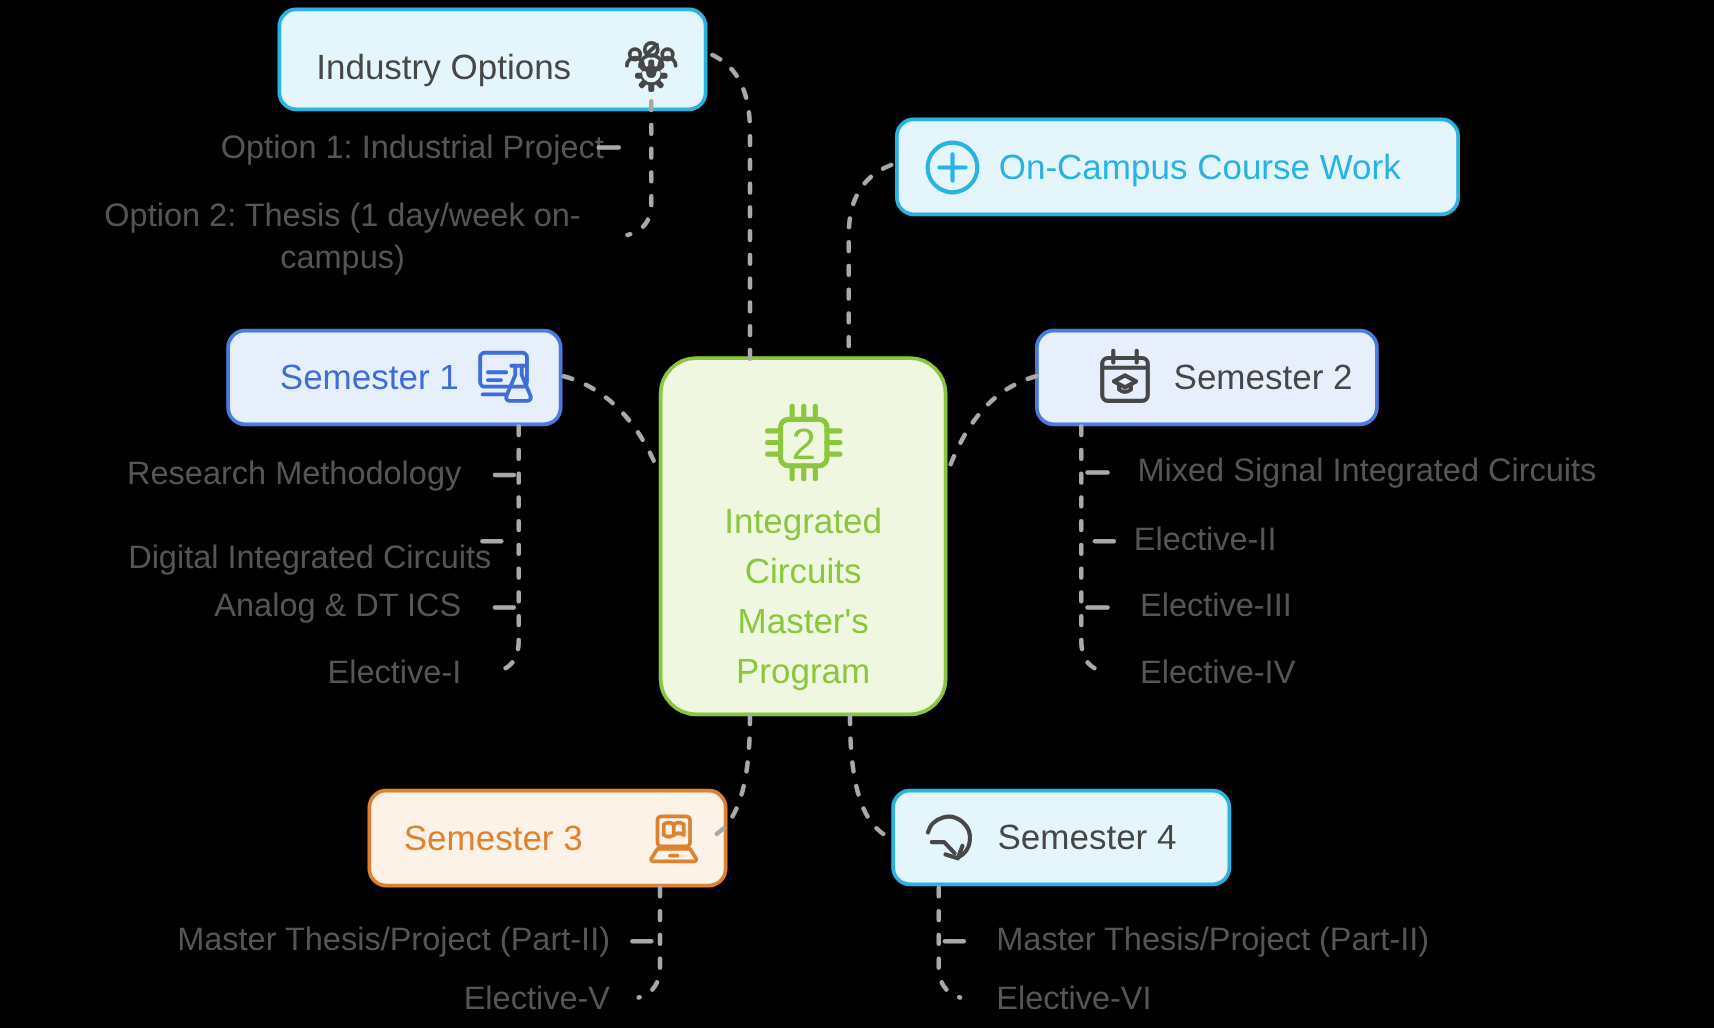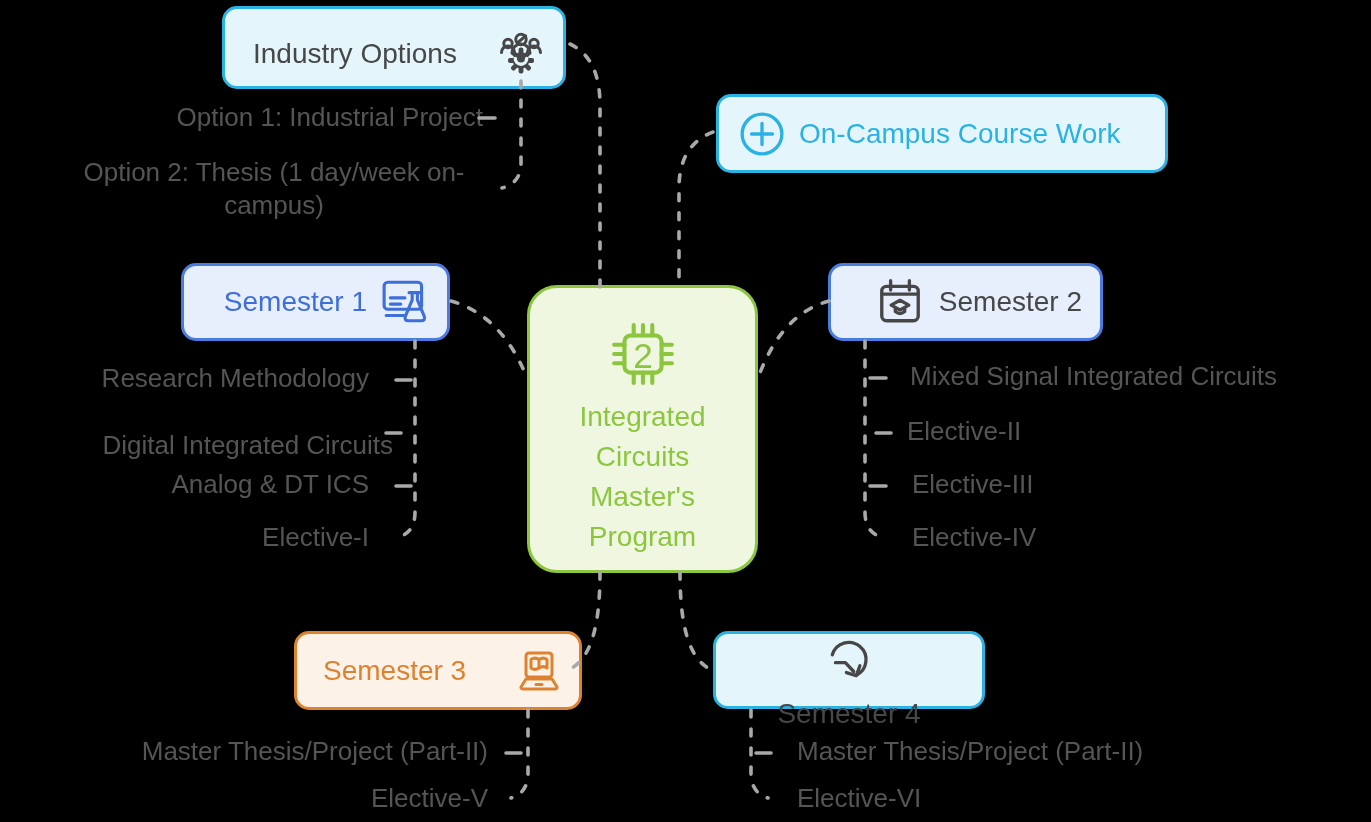--- a/index.html
+++ b/index.html
@@ -24,21 +24,21 @@
   .t-dark{color:var(--dark_text,#474747);}
   .t-cyan{color:var(--cyan,#2ab2e4);}
   .t-blue{color:var(--blue_text,#3e6fd9);}
   .t-orange{color:var(--orange,#dd8230);}
 
   .n-industry{left:222px;top:6px;width:344px;height:83px;justify-content:space-between;padding:12px 18px 0 28px;}
   .n-oncampus{left:716px;top:94px;width:452px;height:79px;padding:0 20px;}
   .n-sem1{left:181px;top:263px;width:269px;height:78px;justify-content:flex-end;padding:0 14px 0 28px;}
   .n-sem2{left:828px;top:263px;width:275px;height:78px;padding:0 18px;}
   .n-sem3{left:294px;top:631px;width:288px;height:79px;justify-content:space-between;padding:0 16px 0 26px;}
-  .n-sem4{left:713px;top:631px;width:272px;height:78px;padding:0 18px;flex-direction:column;}
+  .n-sem4{left:713px;top:631px;width:272px;height:78px;padding:0 18px;}
 
   .n-center{
     left:527px;top:285px;width:231px;height:288px;border-radius:30px;
     background:var(--green_fill,#eff7e1);border:3.5px solid var(--green,#8cc63e);
     flex-direction:column;justify-content:flex-start;gap:10px;
   }
   .n-center .chip{margin-top:33px;}
   .center-label{
     width:185px;text-align:center;font-size:28px;line-height:40px;
     color:var(--green,#8cc63e);white-space:normal;

